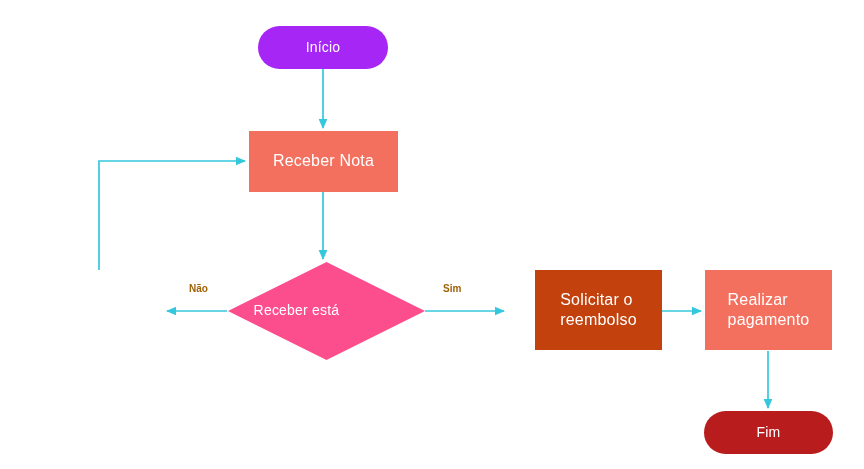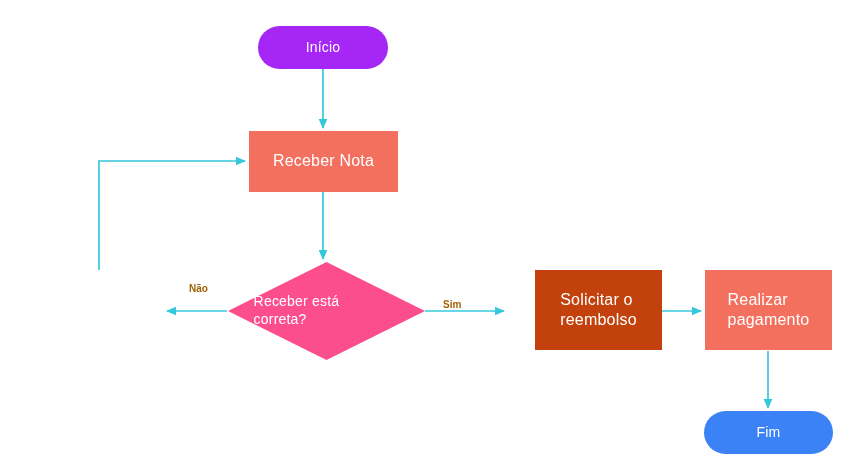--- a/index.html
+++ b/index.html
@@ -110,40 +110,39 @@
       <span class="nl">Receber Nota</span>
     </span>
   </div>
 
   <div class="node node-decision" style="left:228px; top:262px; width:197px; height:98px;">
     <svg class="decision-shape" viewBox="0 0 197 98" preserveAspectRatio="none" xmlns="http://www.w3.org/2000/svg">
       <polygon points="98.5,0 197,49 98.5,98 0,49" fill="#fc4e8c"></polygon>
     </svg>
     <span class="decision-label">
       <span class="nl">Receber está</span>
-      <span class="nl">correta?</span>
     </span>
   </div>
 
 
   <div class="node node-process" style="left:508px; top:270px; width:127px; height:80px; background:#c2410c;margin-left:27px;">
     <span>
       <span class="nl">Solicitar o</span>
       <span class="nl">reembolso</span>
     </span>
   </div>
 
   <div class="node node-process" style="left:705px; top:270px; width:127px; height:80px; background:#f4705e;">
     <span>
       <span class="nl">Realizar</span>
       <span class="nl">pagamento</span>
     </span>
   </div>
 
-  <div class="node node-terminal" style="left:704px; top:411px; width:129px; height:43px; background:#3b82f6;">
+  <div class="node node-terminal" style="left:704px; top:411px; width:129px; height:43px; background:#b91c1c;">
     <span>Fim</span>
   </div>
 
   <div class="edge-label" style="left:189px; top:283px;">Não</div>
 
-  <div class="edge-label" style="left:443px; top:299px;">Sim</div>
+  <div class="edge-label" style="left:443px; top:283px;">Sim</div>
 
 </div>
 
 </body></html>

